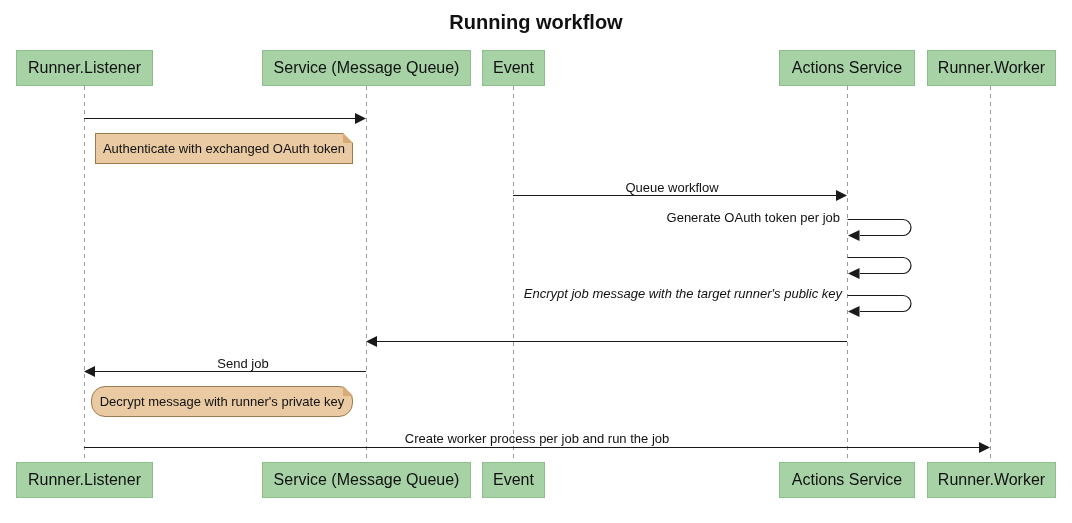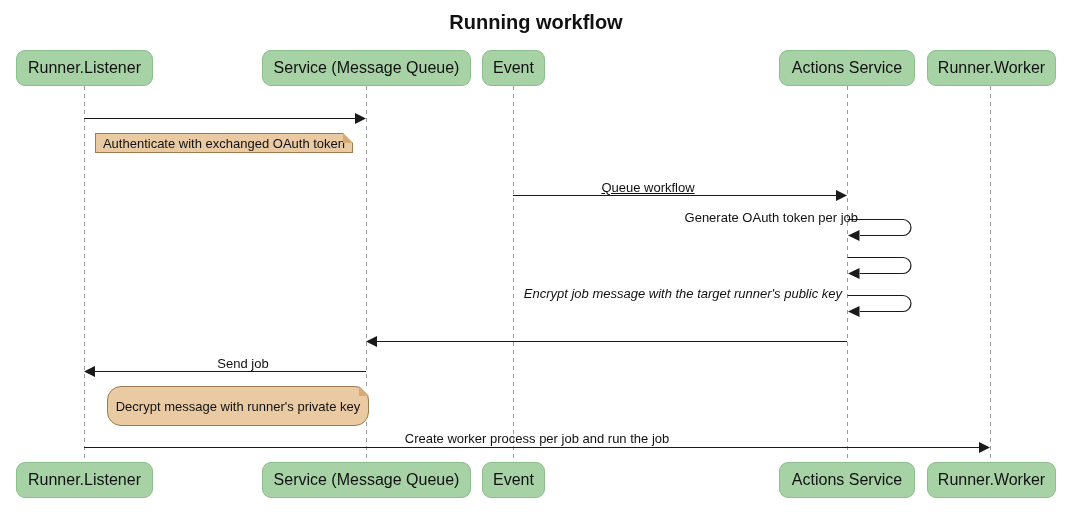--- a/index.html
+++ b/index.html
@@ -41,21 +41,21 @@
     stroke-dasharray: 4 4;
     fill: none;
   }
   .msg-line { stroke: var(--line); stroke-width: 1.2; fill: none; }
   .msg-head { fill: var(--line); stroke: none; }
   .actor {
     position: absolute;
     height: 36px;
     background: var(--actor-fill);
     border: 1px solid var(--actor-border);
-    border-radius: 9px;
+    border-radius: 0;
     display: flex;
     align-items: center;
     justify-content: center;
     font-size: 16px;
     color: var(--text);
     white-space: nowrap;
   }
   .msg-label {
     position: absolute;
     font-size: 13px;
@@ -155,22 +155,22 @@
   <div class="actor" style="left:779px; top:50px; width:136px;">Actions Service</div>
   <div class="actor" style="left:927px; top:50px; width:129px;">Runner.Worker</div>
 
   <div class="actor" style="left:16px;  top:462px; width:137px;">Runner.Listener</div>
   <div class="actor" style="left:262px; top:462px; width:209px;">Service (Message Queue)</div>
   <div class="actor" style="left:482px; top:462px; width:63px;">Event</div>
   <div class="actor" style="left:779px; top:462px; width:136px;">Actions Service</div>
   <div class="actor" style="left:927px; top:462px; width:129px;">Runner.Worker</div>
 
   <div class="msg-label centered" style="left:225px; top:114px;margin-top:24px;">Get message</div>
-  <div class="msg-label centered" style="left:648px; top:180px;text-decoration:underline;">Queue workflow</div>
-  <div class="msg-label right-aligned" style="right:214px; top:210px;">Generate OAuth token per job</div>
+  <div class="msg-label centered" style="left:672px; top:180px;">Queue workflow</div>
+  <div class="msg-label right-aligned" style="right:232px; top:210px;">Generate OAuth token per job</div>
   <div class="msg-label right-aligned" style="right:230px; top:286px;font-style:italic;">Encrypt job message with the target runner's public key</div>
   <div class="msg-label centered" style="left:243px; top:356px;">Send job</div>
   <div class="msg-label centered" style="left:537px; top:431px;">Create worker process per job and run the job</div>
 
-  <div class="note" style="left:95px; top:133px; width:258px; height:20px;">Authenticate with exchanged OAuth token</div>
-  <div class="note" style="left:107px; top:386px; width:262px; height:40px;border-radius:14px;">Decrypt message with runner's private key</div>
+  <div class="note" style="left:95px; top:133px; width:258px; height:31px;">Authenticate with exchanged OAuth token</div>
+  <div class="note" style="left:91px; top:386px; width:262px; height:31px;border-radius:14px;">Decrypt message with runner's private key</div>
 
 </div>
 
 </body></html>

